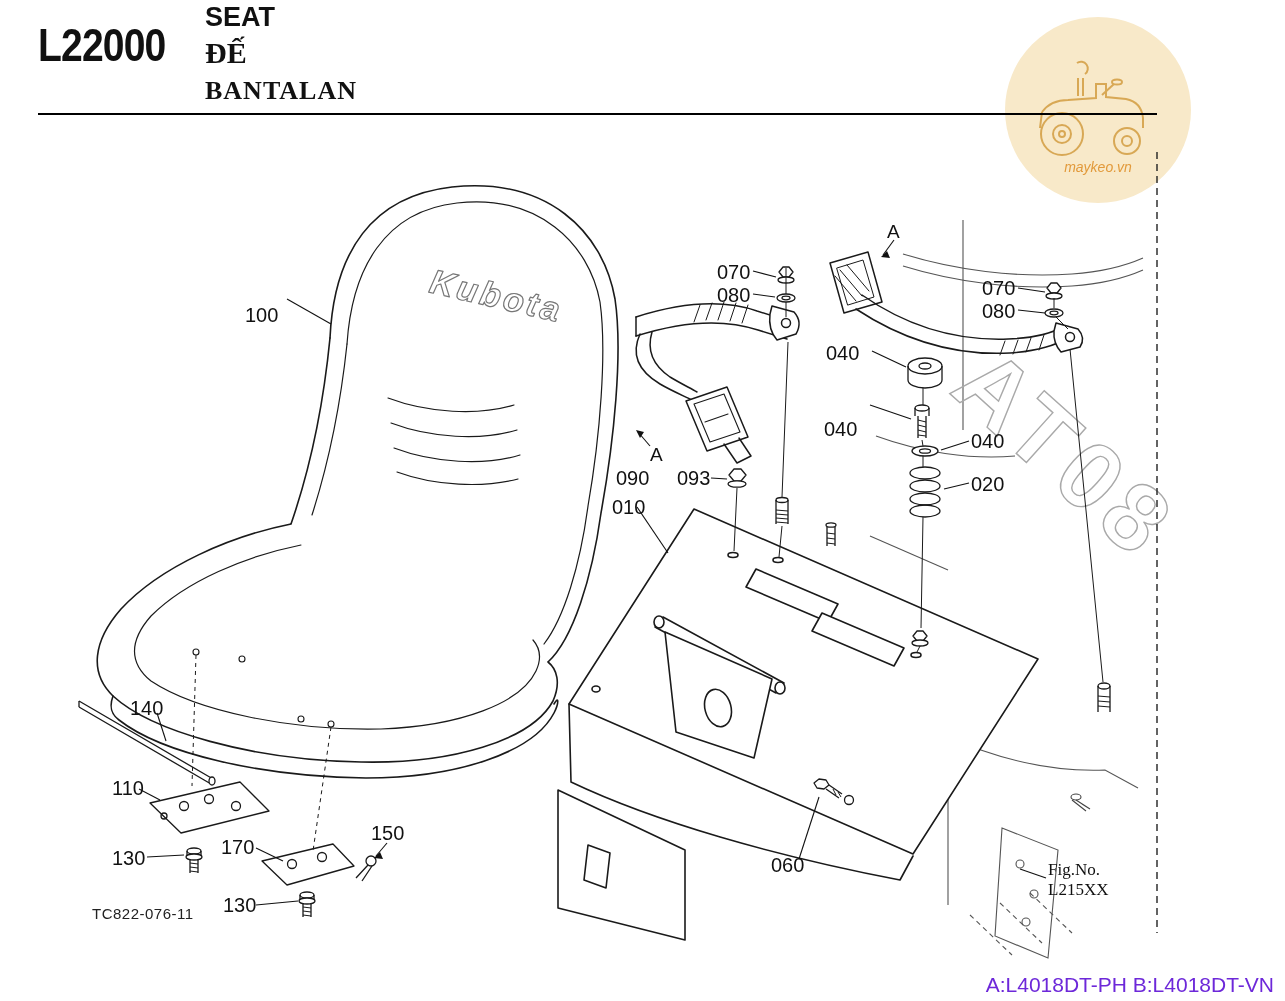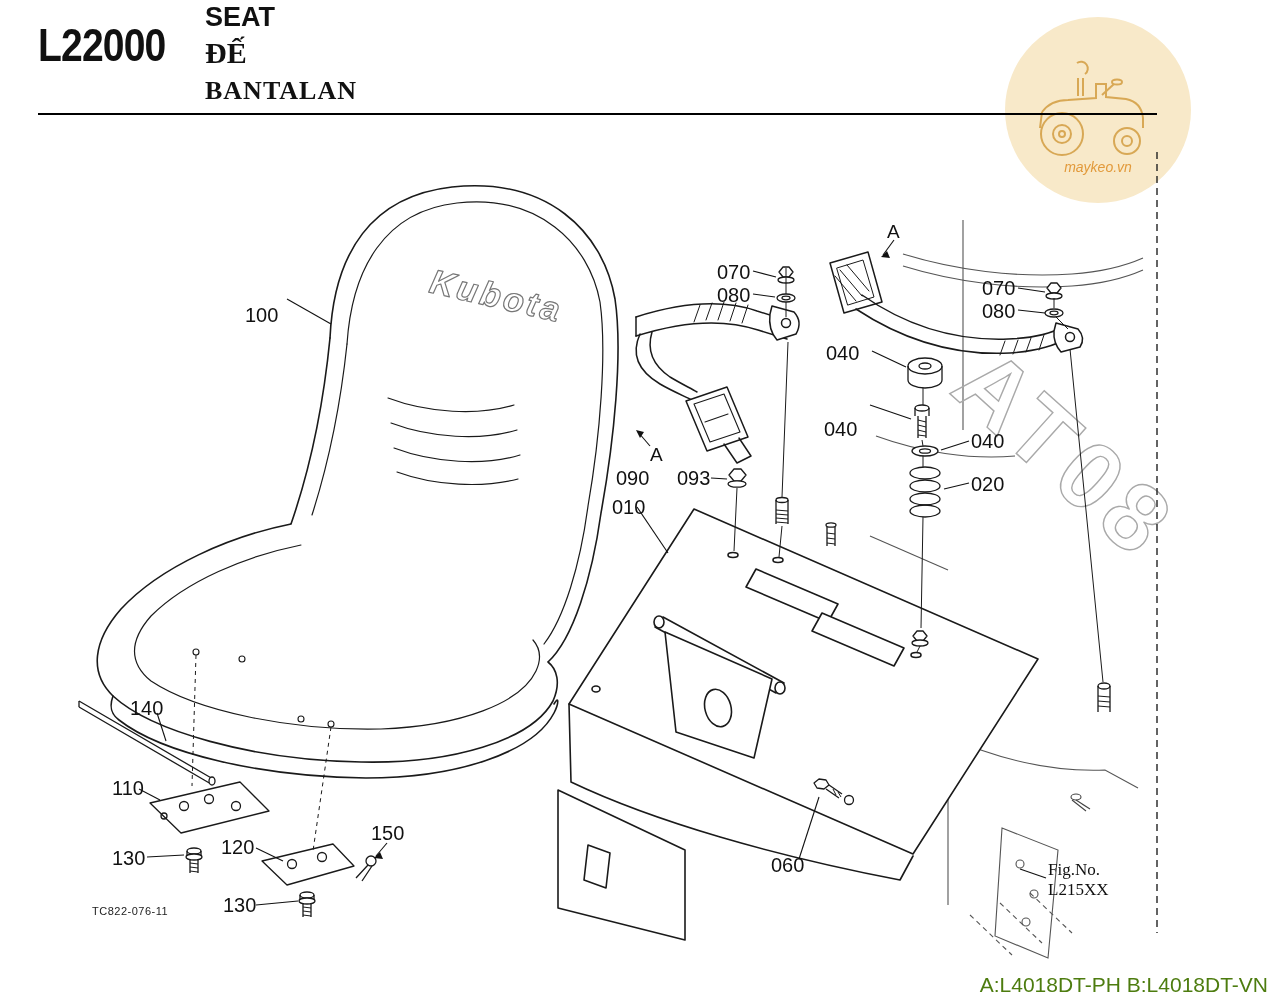--- a/index.html
+++ b/index.html
@@ -8,23 +8,23 @@
   .hdr-code{position:absolute;left:38px;top:18px;font-size:46px;font-weight:bold;
             letter-spacing:-1px;transform:scaleX(.85);transform-origin:left top;white-space:nowrap;}
   .hdr-en{position:absolute;left:205px;top:2px;font-size:27px;font-weight:bold;text-align:right;}
   .hdr-vi{position:absolute;left:205px;top:36px;font-size:30px;font-weight:bold;
           font-family:"Liberation Serif",serif;text-align:right;}
   .hdr-id{position:absolute;left:205px;top:76px;font-size:26px;font-weight:bold;
           font-family:Liberation Serif, serif;letter-spacing:1px;}
   .rule{position:absolute;left:38px;top:113px;width:1119px;height:2px;background:#000;}
   .callout{position:absolute;font-size:20px;color:#111;white-space:nowrap;}
   .ref{position:absolute;font-size:19px;color:#111;}
-  .tc-code{position:absolute;left:92px;top:905px;font-size:11px;letter-spacing:.5px;color:#222;}
+  .tc-code{position:absolute;left:92px;top:905px;font-size:15px;letter-spacing:.5px;color:#222;}
   .figno{position:absolute;left:1048px;top:860px;font-size:17px;line-height:20px;color:#111;font-family:Liberation Serif, serif;}
-  .footer-models{position:absolute;right:17px;top:973px;font-size:21px;color:#4d7c0f;white-space:nowrap;}
+  .footer-models{position:absolute;right:11px;top:973px;font-size:21px;color:#6d28d9;white-space:nowrap;}
   svg{position:absolute;left:0;top:0;}
 </style>
 </head>
 <body>
 
 <div class="page">
 
   <svg width="1285" height="1001" viewBox="0 0 1285 1001">
 
     <g>
@@ -322,21 +322,21 @@
   <div class="callout" style="left:826px;top:342px">040</div>
   <div class="callout" style="left:824px;top:418px">040</div>
   <div class="callout" style="left:971px;top:430px">040</div>
   <div class="callout" style="left:971px;top:473px">020</div>
   <div class="ref" style="left:887px;top:221px">A</div>
   <div class="callout" style="left:982px;top:277px">070</div>
   <div class="callout" style="left:982px;top:300px">080</div>
   <div class="callout" style="left:130px;top:697px">140</div>
   <div class="callout" style="left:112px;top:777px">110</div>
   <div class="callout" style="left:112px;top:847px">130</div>
-  <div class="callout" style="left:221px;top:836px">120</div>
+  <div class="callout" style="left:221px;top:836px">170</div>
   <div class="callout" style="left:371px;top:822px">150</div>
   <div class="callout" style="left:223px;top:894px">130</div>
   <div class="callout" style="left:771px;top:854px">060</div>
 
   <div class="tc-code">TC822-076-11</div>
   <div class="figno">
     <div>Fig.No.</div>
     <div>L215XX</div>
   </div>
   <div class="footer-models">A:L4018DT-PH B:L4018DT-VN</div>

